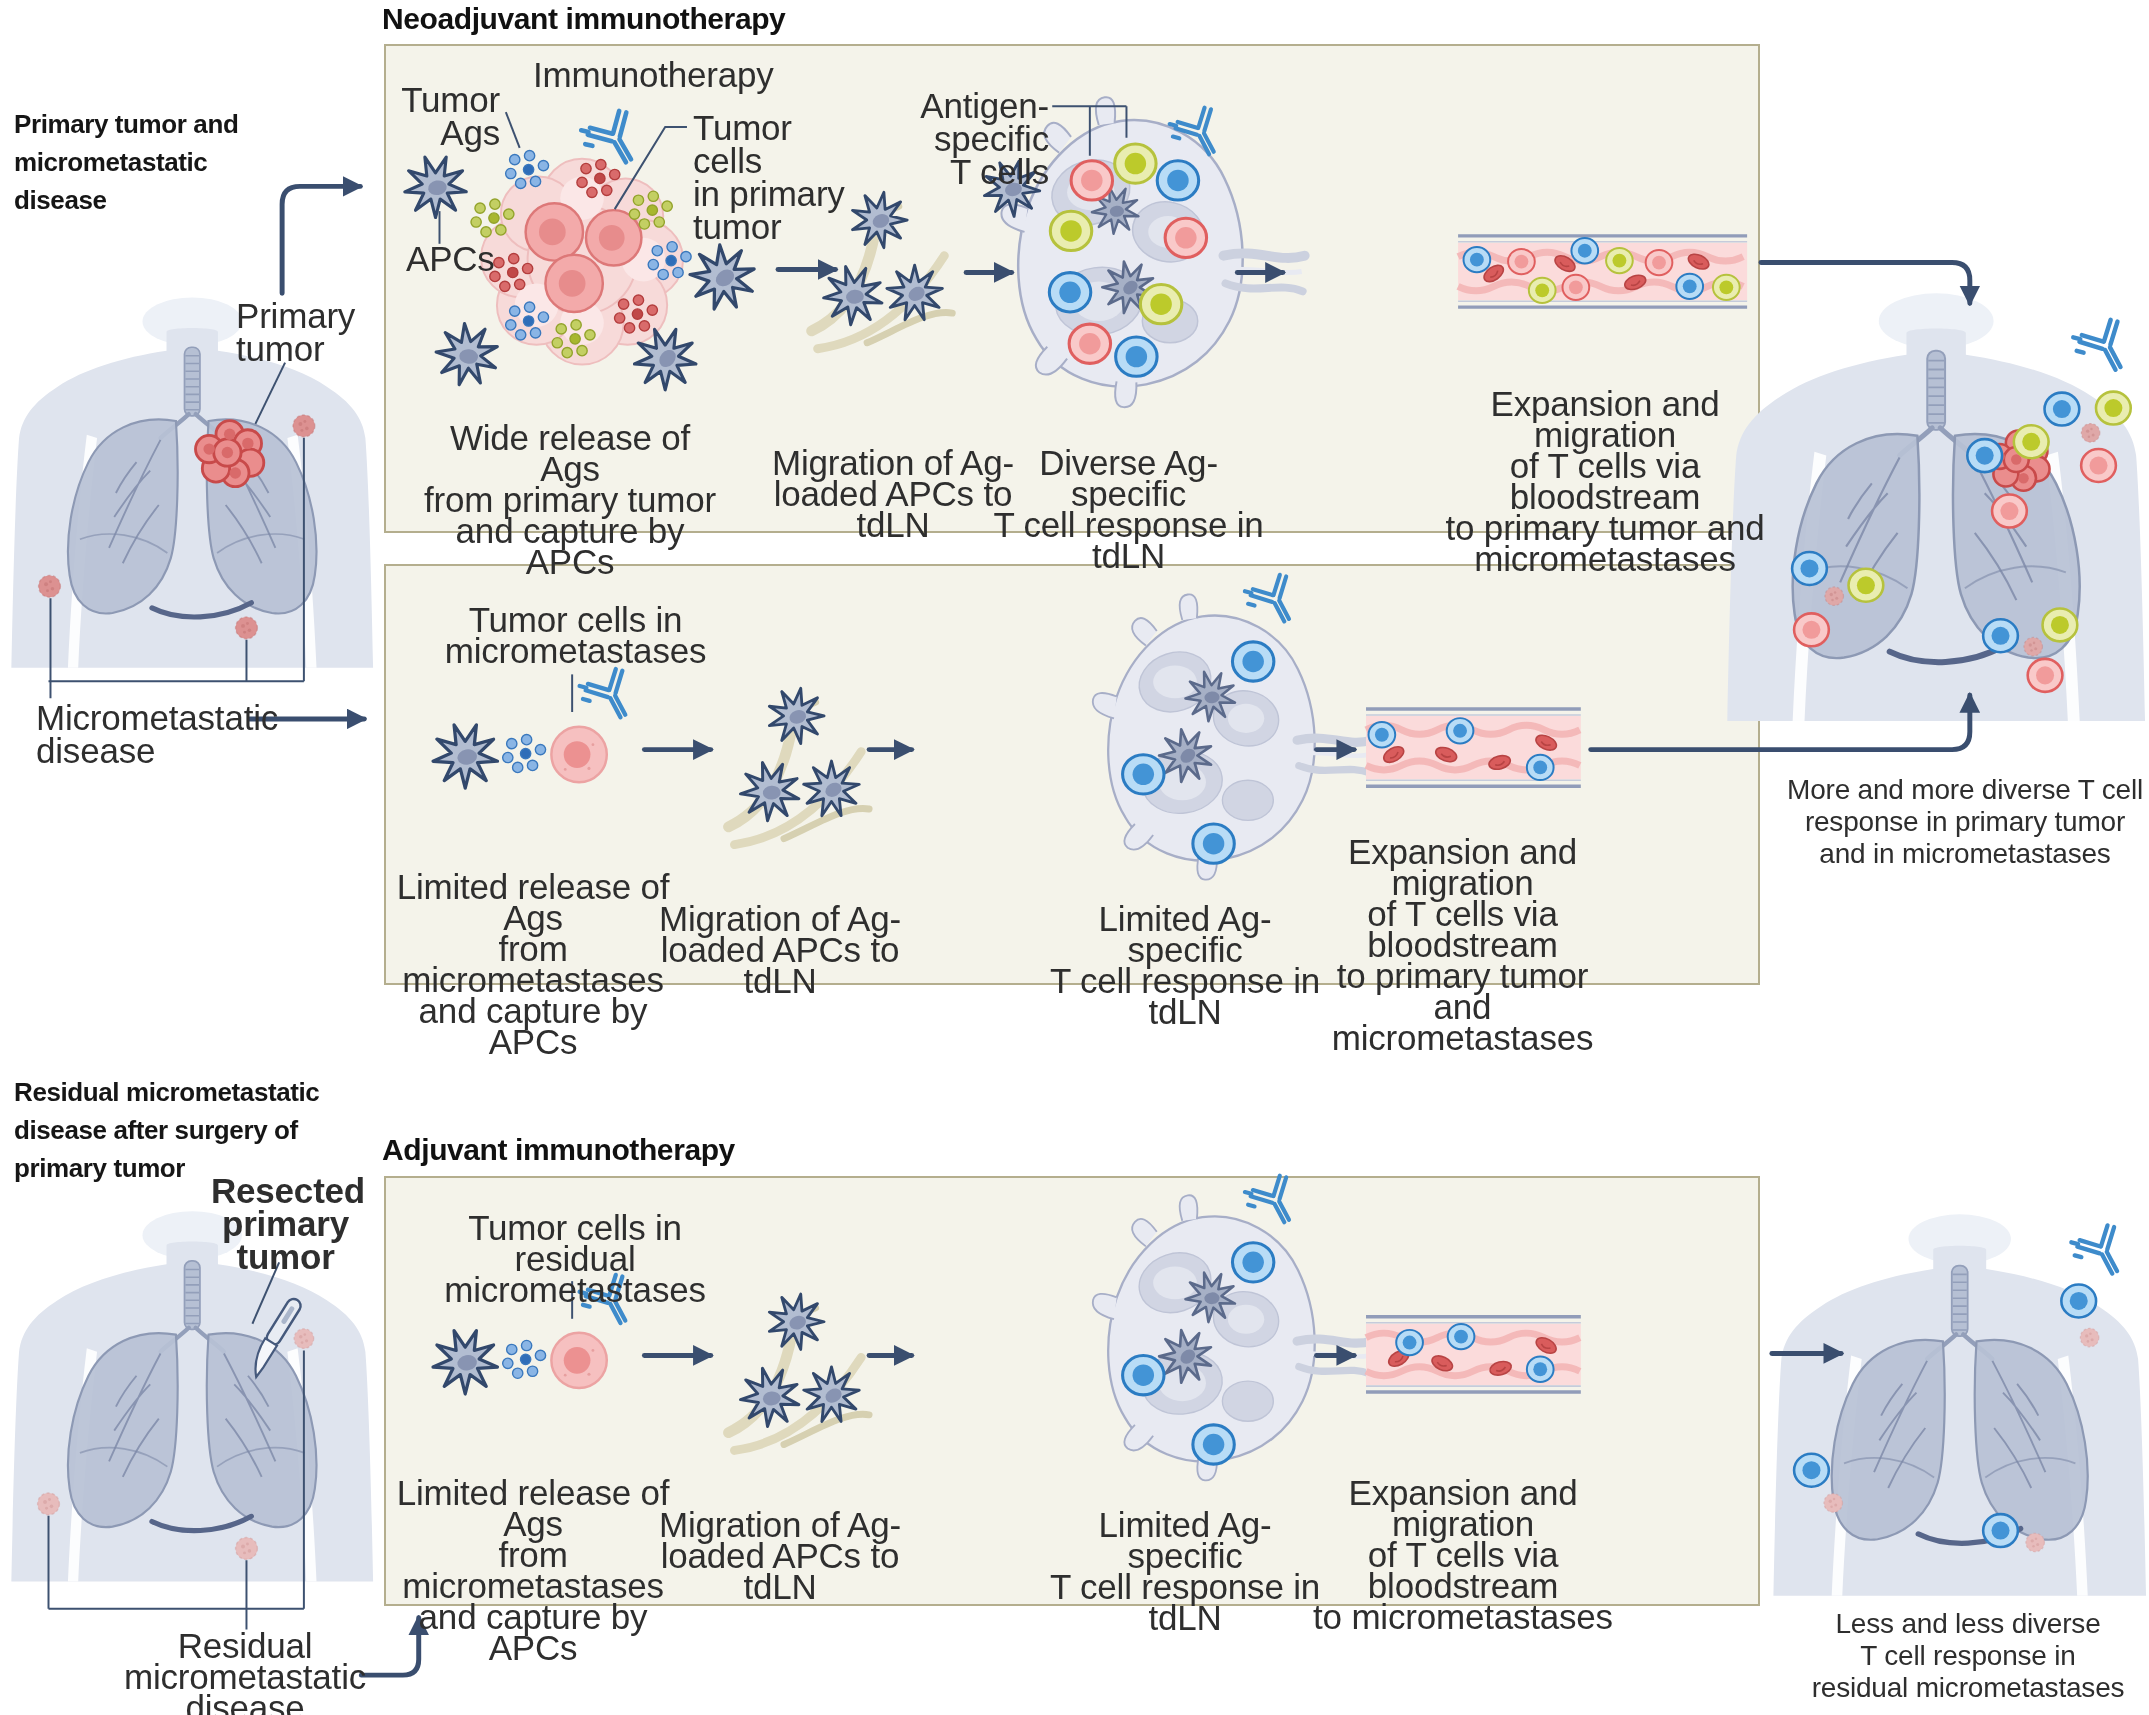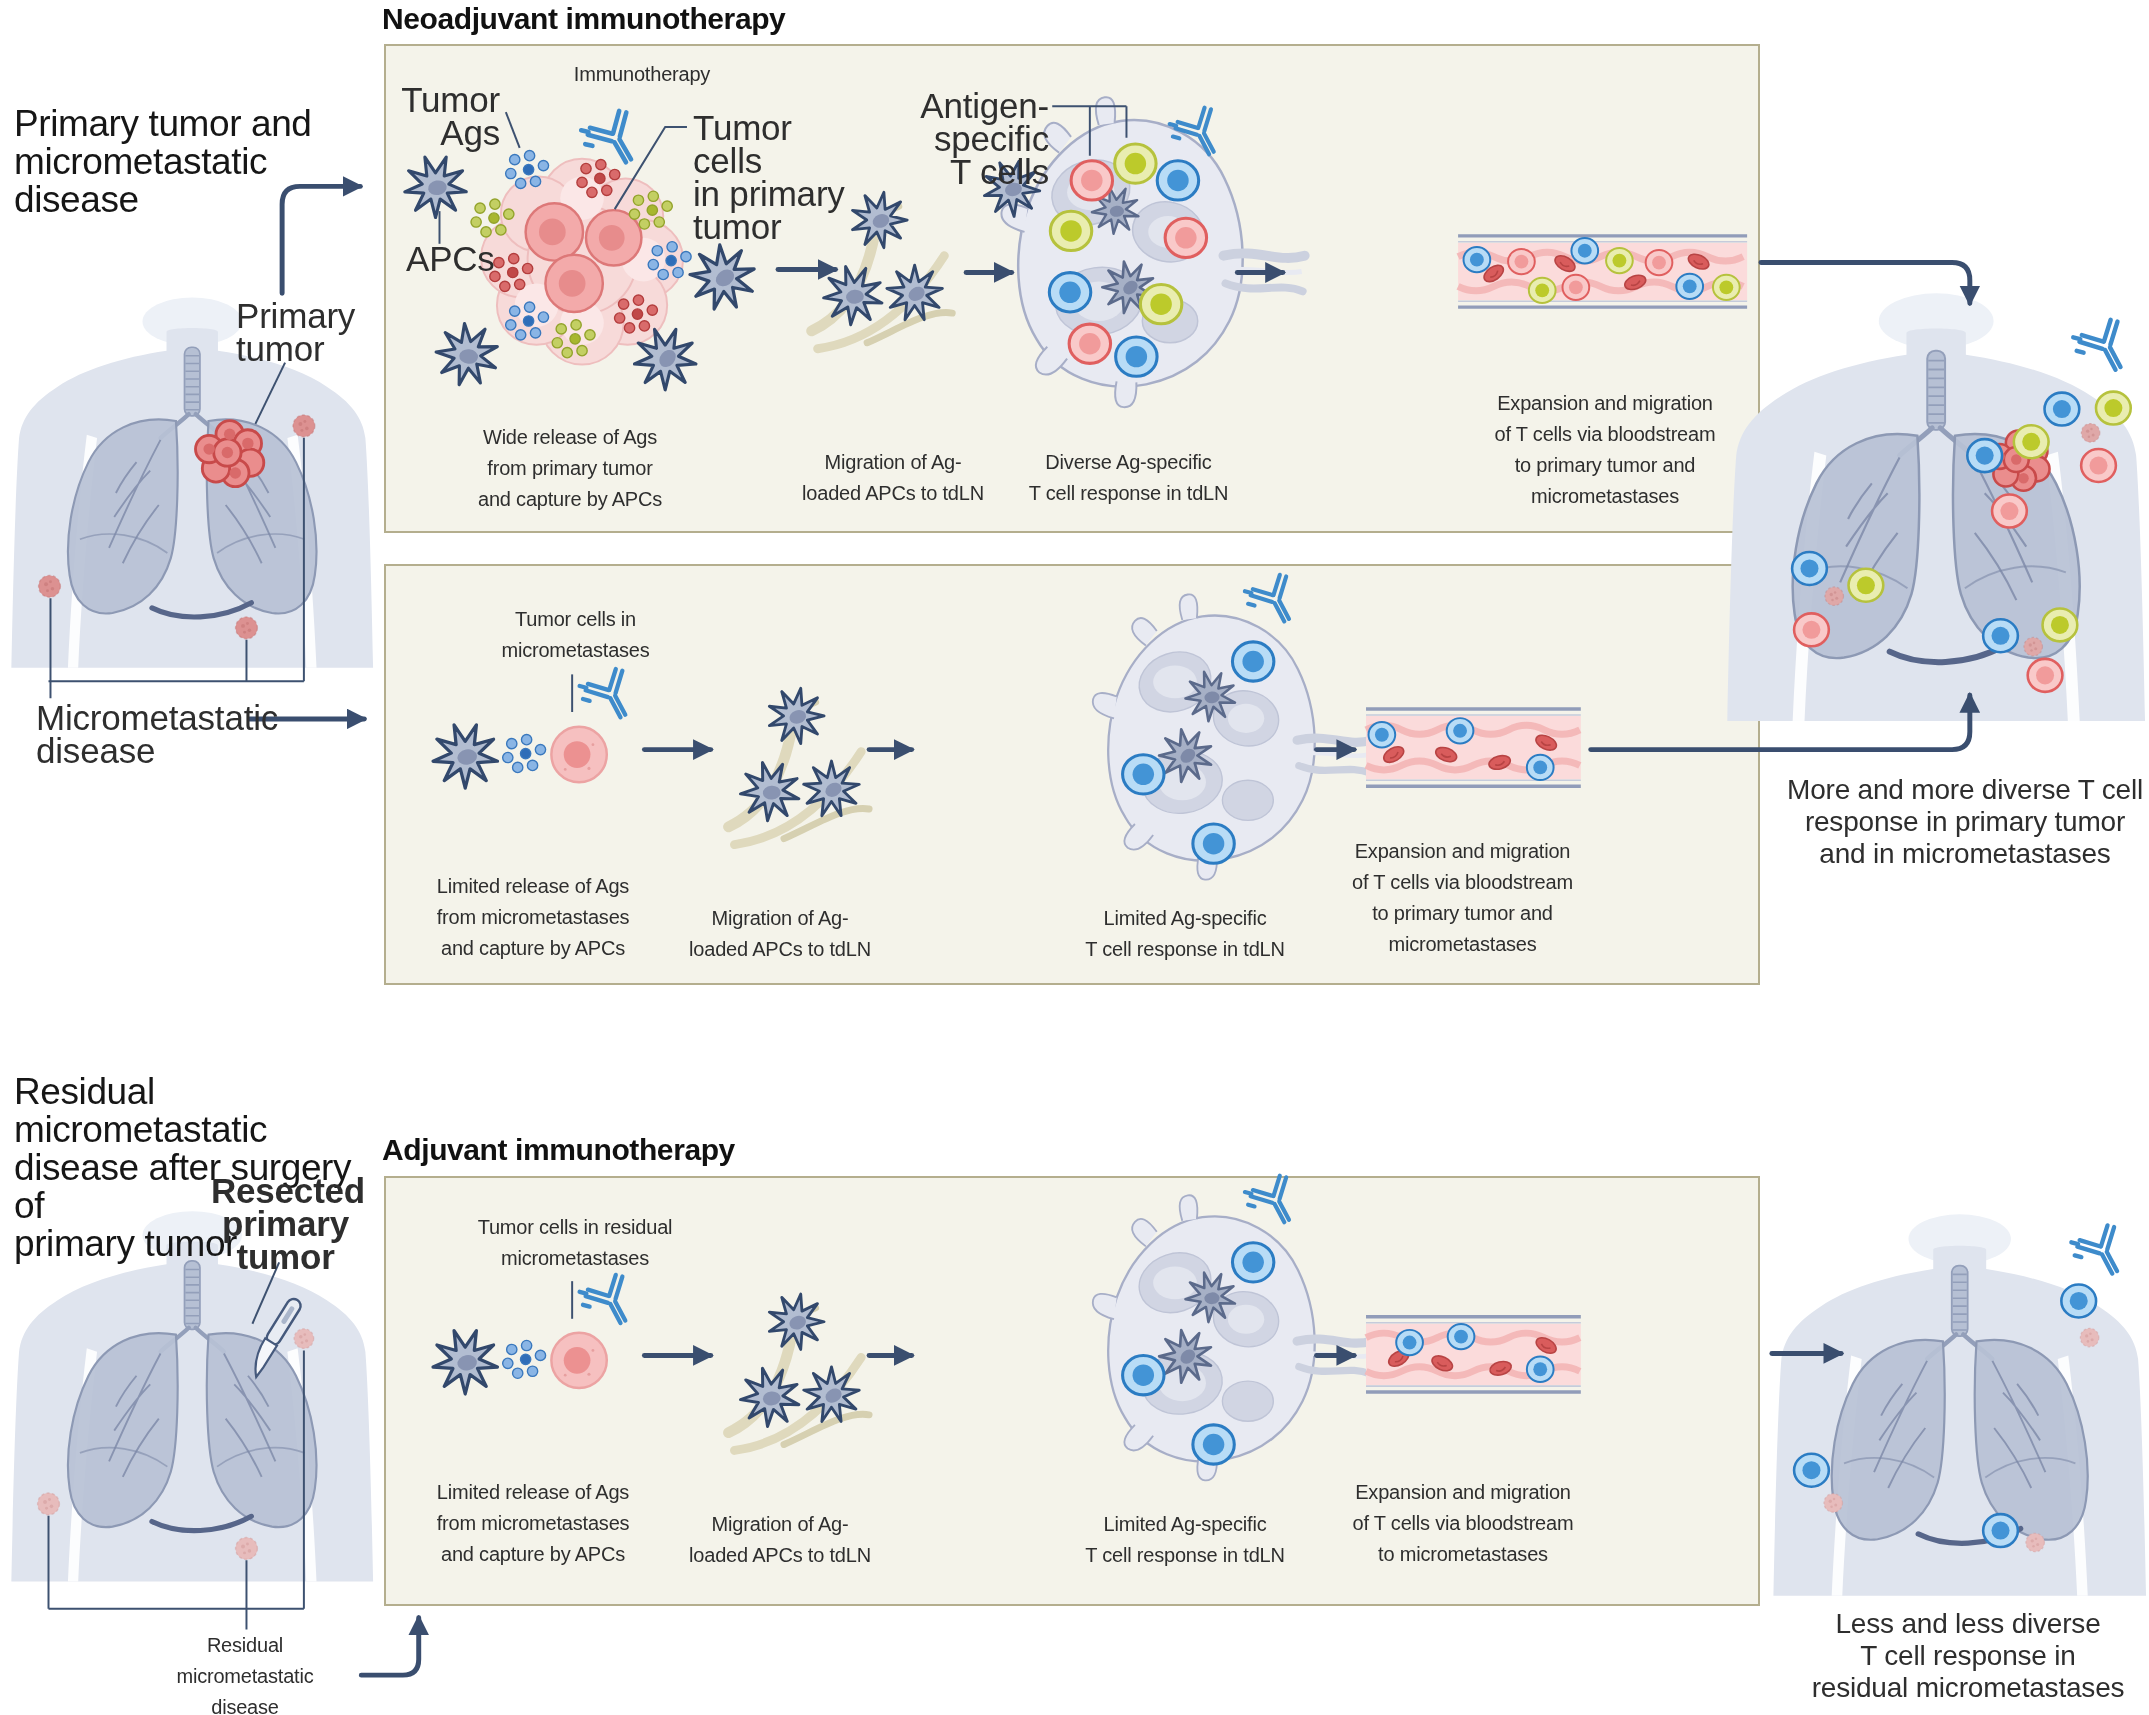--- a/index.html
+++ b/index.html
@@ -1,22 +1,22 @@
 <!DOCTYPE html>
 <html><head>
 <meta charset="utf-8">
 <style>
   html,body{margin:0;padding:0;background:#ffffff;}
   #canvas{position:relative;width:2149px;height:1716px;background:#ffffff;
           font-family:"Liberation Sans",sans-serif;color:#2e2e2e;overflow:hidden;border-radius:8px;}
   .panel{position:absolute;background:#f4f3ea;border:2px solid #b4ae8e;box-sizing:border-box;z-index:1;}
   #art{position:absolute;left:0;top:0;z-index:2;pointer-events:none;}
-  .t{position:absolute;z-index:3;white-space:pre-line;font-size:20px;line-height:31px;letter-spacing:-0.2px;}
+  .t{position:absolute;z-index:3;white-space:pre-line;font-size:35px;line-height:31px;letter-spacing:-0.2px;}
   .tc{text-align:center;} .tr{text-align:right;}
-  .boldlbl{font-weight:normal;font-size:37px;line-height:38px;color:#161616;letter-spacing:-0.4px;}
+  .boldlbl{font-weight:bold;font-size:26px;line-height:38px;color:#161616;letter-spacing:-0.4px;}
   .title{font-weight:bold;font-size:30px;line-height:34px;color:#111;letter-spacing:-0.4px;}
   .sm{font-size:35px;line-height:33px;}
   
   .tb{--o:#b8dcf6;--s:#2b7cc3;--i:#4394d6;}
   .tp{--o:#f9c9c9;--s:#e05f5f;--i:#f19b9b;}
   .ty{--o:#e9edb0;--s:#b6c23d;--i:#bcca2b;}
   .agb{--dl:#8ab5e5;--ds:#3a78bd;--dd:#2f6db8;}
   .agr{--dl:#d96b6b;--ds:#b33d3d;--dd:#c04848;}
   .agg{--dl:#c3cf63;--ds:#93a32b;--dd:#a8b72f;}
   .apcm{--ab:#a6b0c6;--as:#5b6a8b;--an:#7e8aa8;}

